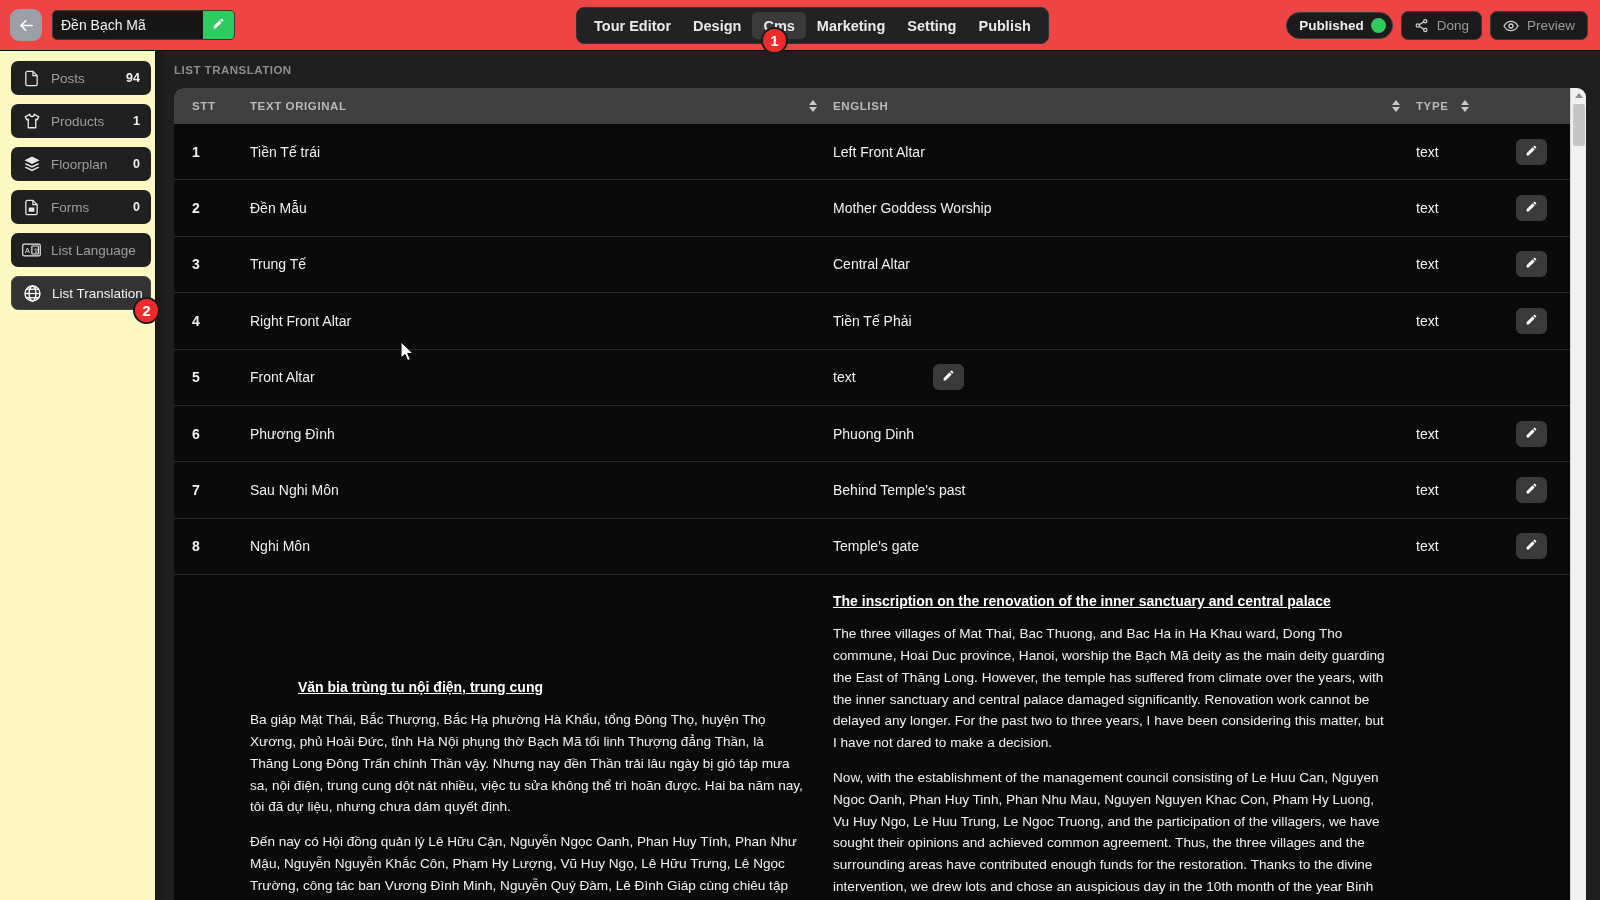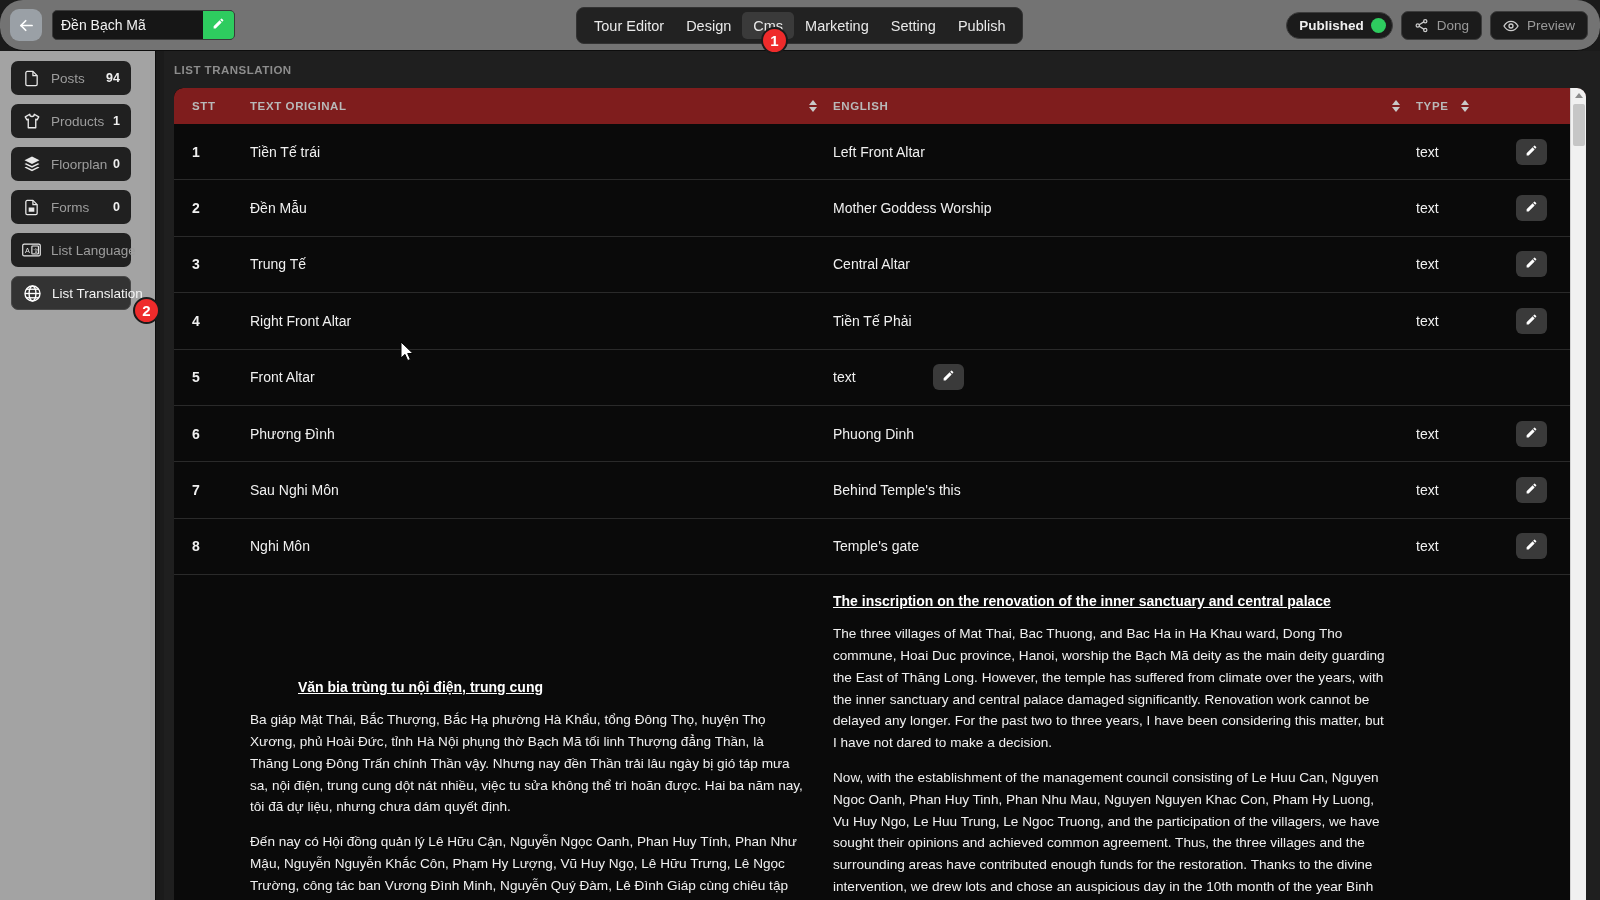--- a/index.html
+++ b/index.html
@@ -7,24 +7,23 @@
     width:1600px; height:900px;
     background:#1b1b1b;
     font-family:"Liberation Sans", sans-serif;
     overflow:hidden;
   }
   body { position:relative; }
 
   
   .topbar {
     position:absolute; top:0; left:0; width:1600px; height:51px;
-    background:#737373;
+    background:#ef4444;
     display:flex; align-items:center;
     border-bottom:1px solid #0d0d0d;
-    border-radius:23px;
   }
   .back-btn {
     width:32px; height:32px; margin-left:10px;
     background:#9aa0a6; border-radius:9px;
     display:flex; align-items:center; justify-content:center;
     cursor:pointer; flex:none;
   }
   .back-btn svg { display:block; }
   .title-wrap {
     margin-left:10px; display:flex; align-items:center;
@@ -43,21 +42,21 @@
 
   
   .nav-group {
     position:absolute; left:576px; top:7px;
     height:37px; background:#222222; border:1px solid #323232;
     border-radius:8px; display:flex; align-items:center; padding:0 6px;
   }
   .nav-item {
     height:27px; padding:0 11px; border-radius:5px;
     display:flex; align-items:center; cursor:pointer;
-    color:#e9e9e9; font-size:14.5px; font-weight:normal; white-space:nowrap;
+    color:#e9e9e9; font-size:14.5px; font-weight:bold; white-space:nowrap;
     position:relative;
   }
   .nav-item.active { background:#3a3a3a; }
 
   .badge {
     position:absolute; border-radius:50%;
     background:#ef2b2b; color:#ffffff;
     display:flex; align-items:center; justify-content:center;
     font-size:15px; font-weight:bold;
     border:2px solid #1b1b1b;
@@ -81,22 +80,22 @@
   .btn-outline {
     height:29px; border:1px solid #3c3c3c; border-radius:7px;
     display:flex; align-items:center; gap:8px; padding:0 12px;
     color:#9a9a9a; font-size:13.5px; cursor:pointer; background:#1b1b1b;
   }
   .btn-outline svg { display:block; }
 
   
   .sidebar {
     position:absolute; left:0; top:51px; width:156px; height:849px;
-    background:#a3a3a3; border-right:1px solid #0d0d0d;
-    padding:10px 24px 0 11px;
+    background:#fef9c3; border-right:1px solid #0d0d0d;
+    padding:10px 4px 0 11px;
   }
   .side-item {
     height:34px; border-radius:7px; background:#202020;
     display:flex; align-items:center; padding:0 11px;
     margin-bottom:9px; cursor:pointer; position:relative;
   }
   .side-item.active { background:#333333; border:1px solid #484848; }
   .side-ico { width:19px; height:19px; flex:none; display:flex; align-items:center; justify-content:center; }
   .side-label {
     margin-left:10px; font-size:13.5px; color:#9d9d9d; white-space:nowrap;
@@ -114,21 +113,21 @@
   }
   .section-label {
     font-size:11.5px; color:#8d8d8d; letter-spacing:.5px; font-weight:bold;
     margin-bottom:12px;
   }
   .table-wrap {
     position:relative; width:1412px; height:812px;
     background:#0a0a0a; border-radius:9px 9px 0 0; overflow:hidden;
   }
   .thead {
-    height:36px; background:#7f1d1d; display:flex; align-items:center;
+    height:36px; background:#404040; display:flex; align-items:center;
     border-radius:9px 9px 0 0;
   }
   .th {
     font-size:11.5px; color:#b9b9b9; font-weight:bold; letter-spacing:.6px;
     display:flex; align-items:center; gap:6px; cursor:pointer;
   }
   .c-stt   { width:76px; padding-left:18px; }
   .c-orig  { width:583px; }
   .c-eng   { width:583px; }
   .c-type  { width:100px; }
@@ -445,21 +444,21 @@
             <div class="edit-btn">
               <span><svg width="13" height="13" viewBox="0 0 24 24" fill="#ffffff">
                   <path d="M3 17.25V21h3.75L17.81 9.94l-3.75-3.75L3 17.25zM20.71 7.04a1 1 0 000-1.41l-2.34-2.34a1 1 0 00-1.41 0l-1.83 1.83 3.75 3.75 1.83-1.83z"></path>
                 </svg></span>
             </div>
           </div>
         </div>
         <div class="trow">
           <div class="cell c-stt">7</div>
           <div class="cell c-orig">Sau Nghi Môn</div>
-          <div class="cell c-eng">Behind Temple's this</div>
+          <div class="cell c-eng">Behind Temple's past</div>
           <div class="cell c-type">text</div>
           <div class="cell c-act">
             <div class="edit-btn">
               <span><svg width="13" height="13" viewBox="0 0 24 24" fill="#ffffff">
                   <path d="M3 17.25V21h3.75L17.81 9.94l-3.75-3.75L3 17.25zM20.71 7.04a1 1 0 000-1.41l-2.34-2.34a1 1 0 00-1.41 0l-1.83 1.83 3.75 3.75 1.83-1.83z"></path>
                 </svg></span>
             </div>
           </div>
         </div>
         <div class="trow">

